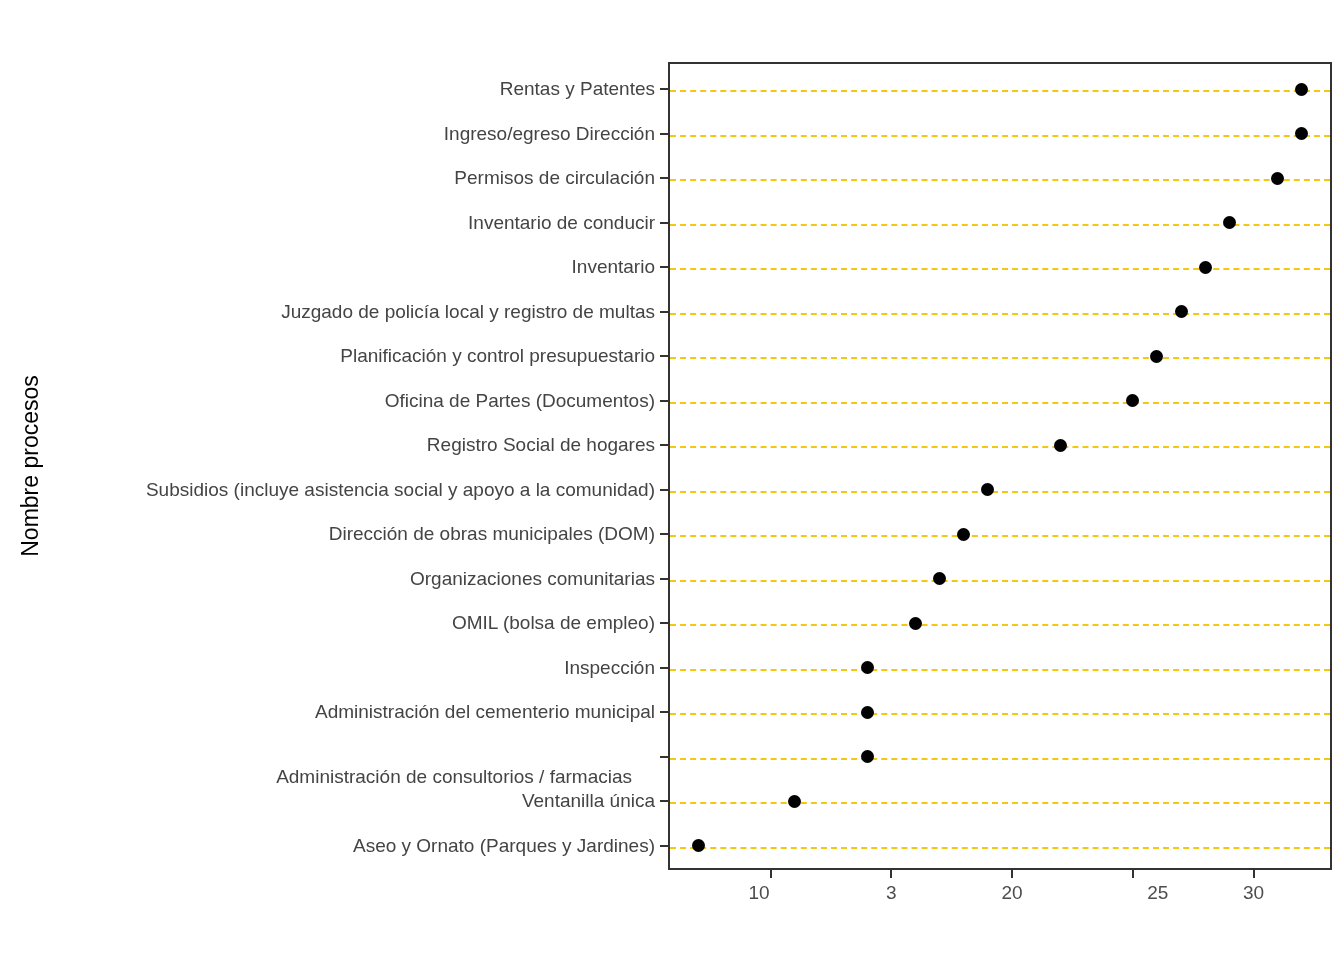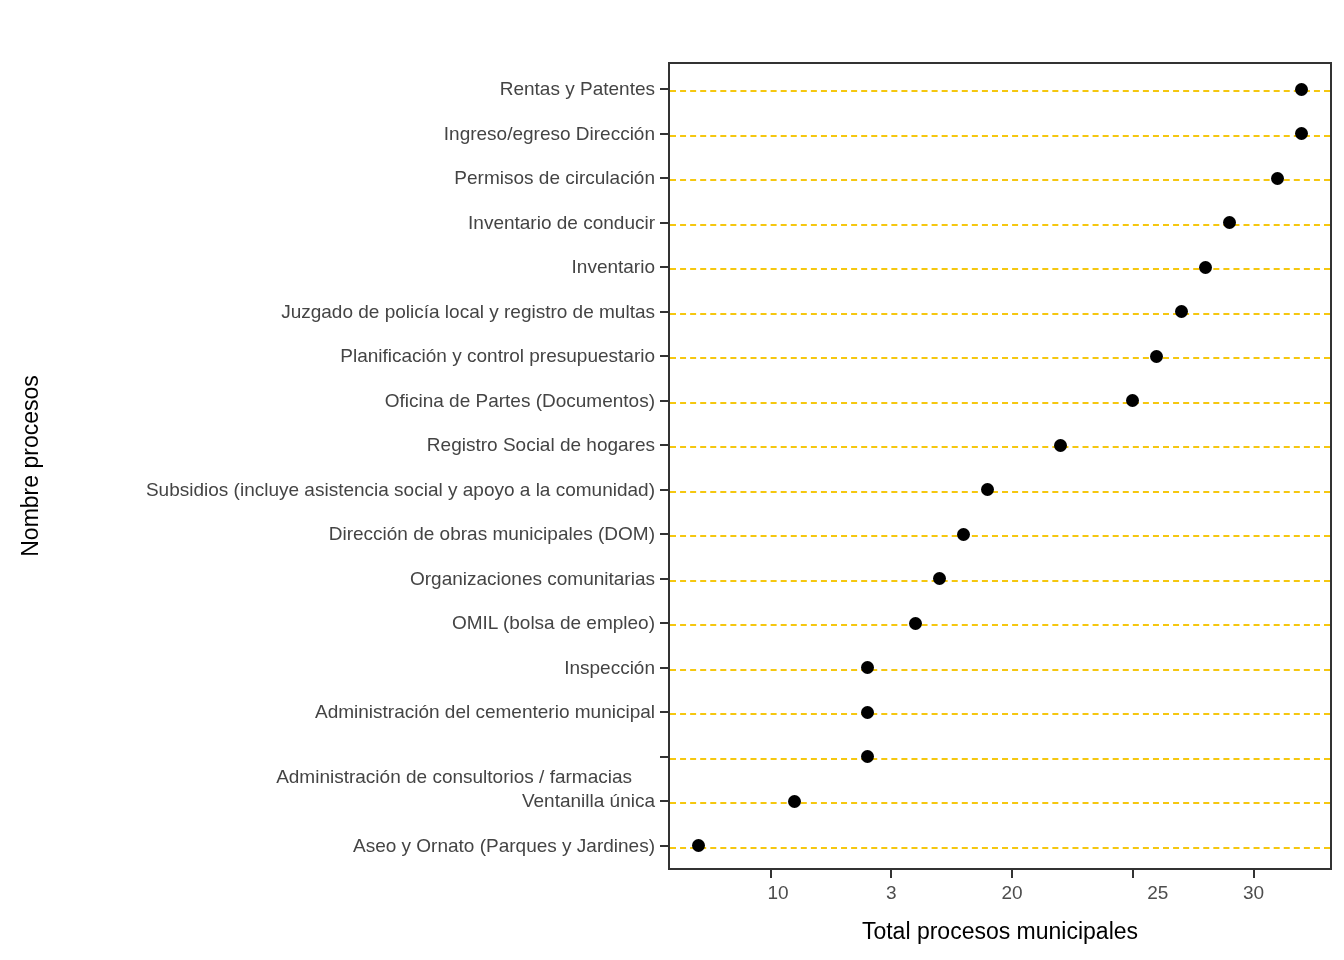--- a/index.html
+++ b/index.html
@@ -141,24 +141,23 @@
       <div class="category-label" style="right: 689px; top: 656.5px; text-align: center;">Inspección</div>
       <div class="y-tick" style="left: 660px; top: 711px; width: 8px; height: 2px;"></div>
       <div class="category-label" style="right: 689px; top: 701px;">Administración del cementerio municipal</div>
       <div class="y-tick" style="left: 660px; top: 755.5px; width: 8px; height: 2px;"></div>
       <div class="category-label" style="right: 712px; top: 745.5px; margin-top: 20px;">Administración de consultorios / farmacias</div>
       <div class="y-tick" style="left: 660px; top: 800px; width: 8px; height: 2px;"></div>
       <div class="category-label" style="right: 689px; top: 790px;">Ventanilla única</div>
       <div class="y-tick" style="left: 660px; top: 844.5px; width: 8px; height: 2px;"></div>
       <div class="category-label" style="right: 689px; top: 834.5px;">Aseo y Ornato (Parques y Jardines)</div>
       <div class="x-tick" style="left: 769.618px; top: 870px; width: 2px; height: 8px;"></div>
-      <div class="x-tick-label" style="left: 778px; top: 882px;">10</div>
+      <div class="x-tick-label" style="left: 759px; top: 882px;">10</div>
       <div class="x-tick" style="left: 890.345px; top: 870px; width: 2px; height: 8px;"></div>
       <div class="x-tick-label" style="left: 891.345px; top: 882px;">3</div>
       <div class="x-tick" style="left: 1011.07px; top: 870px; width: 2px; height: 8px;"></div>
       <div class="x-tick-label" style="left: 1012.07px; top: 882px;">20</div>
       <div class="x-tick" style="left: 1131.8px; top: 870px; width: 2px; height: 8px;"></div>
       <div class="x-tick-label" style="left: 1132.8px; top: 882px; margin-left: 25px;">25</div>
       <div class="x-tick" style="left: 1252.53px; top: 870px; width: 2px; height: 8px;"></div>
       <div class="x-tick-label" style="left: 1253.53px; top: 882px;">30</div>
     </div>
-  <div id="x-title" class="axis-title" style="left: 1000px; top: 918px;">Total procesos municipales</div>
 </div>
 
 </body></html>

